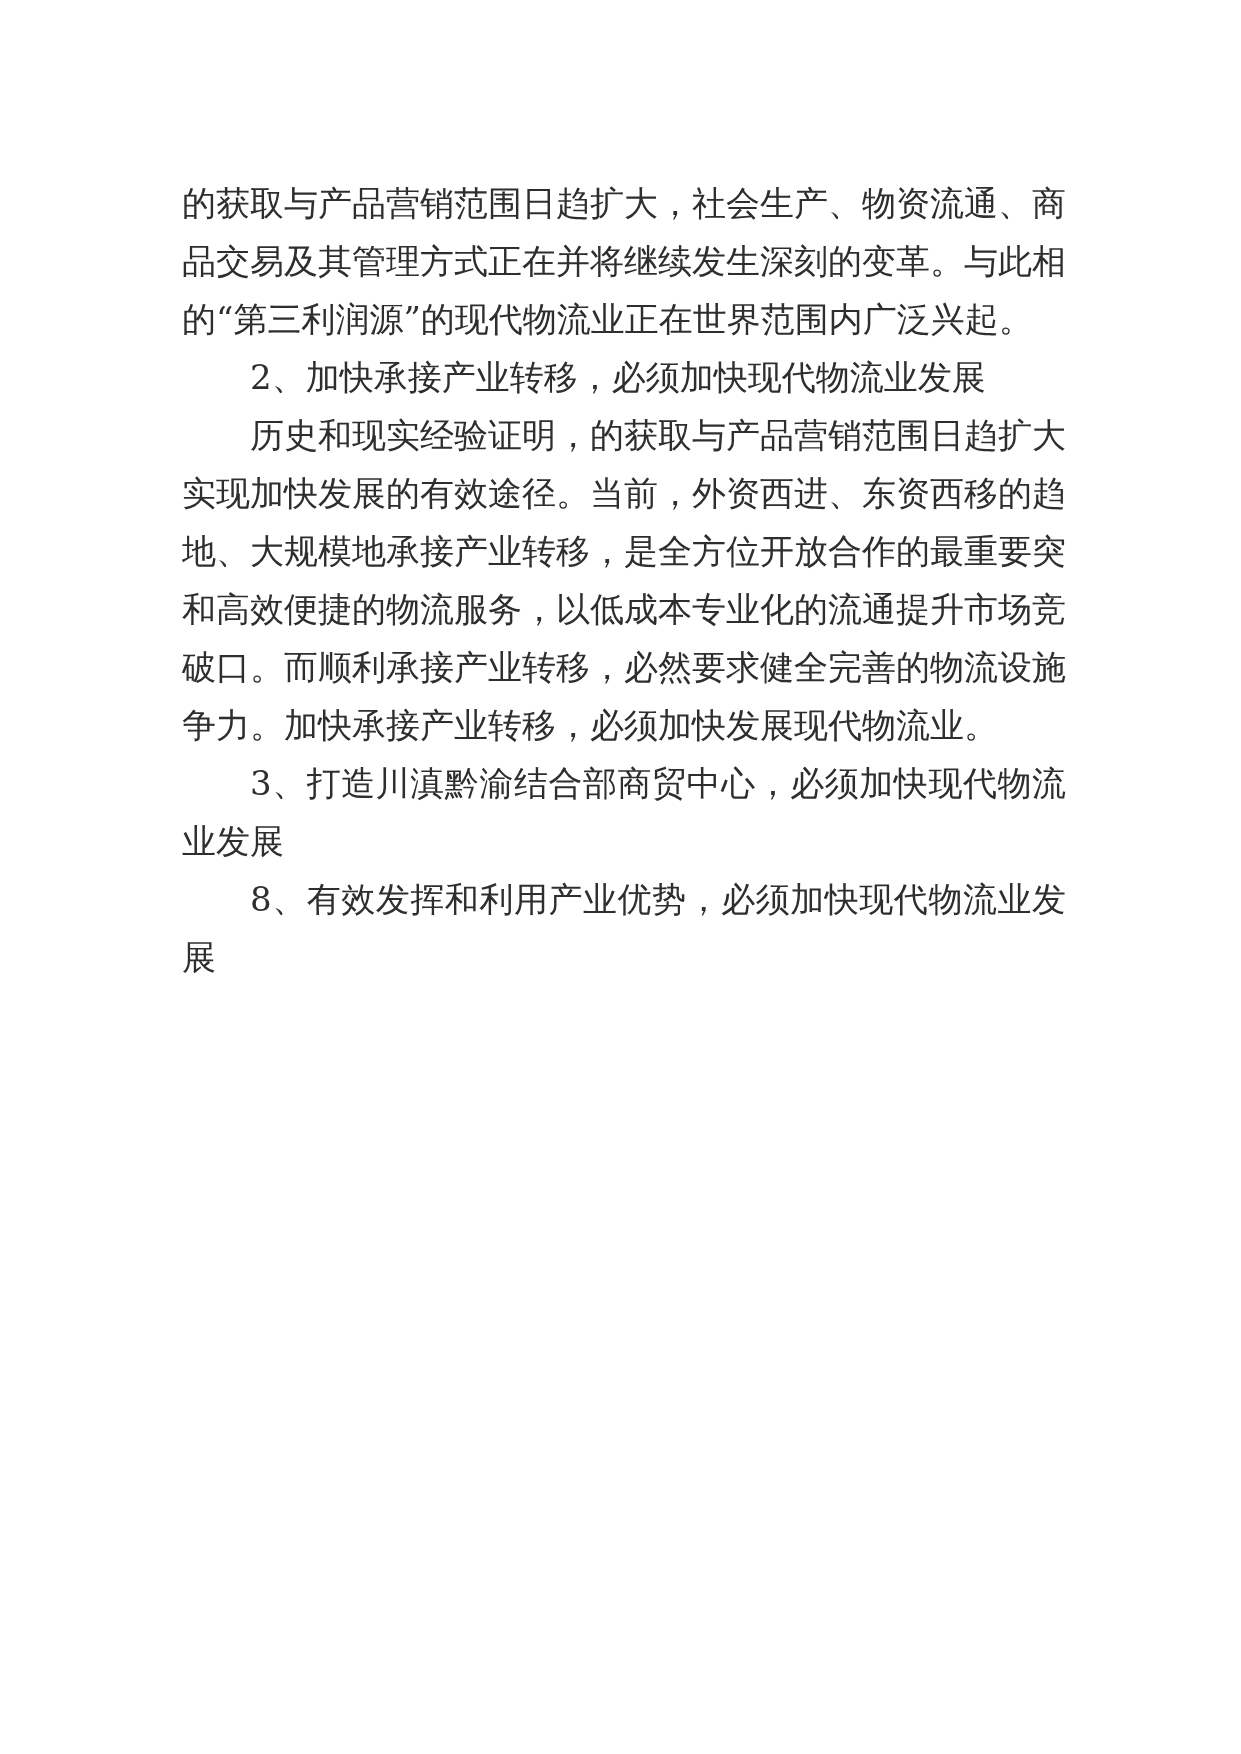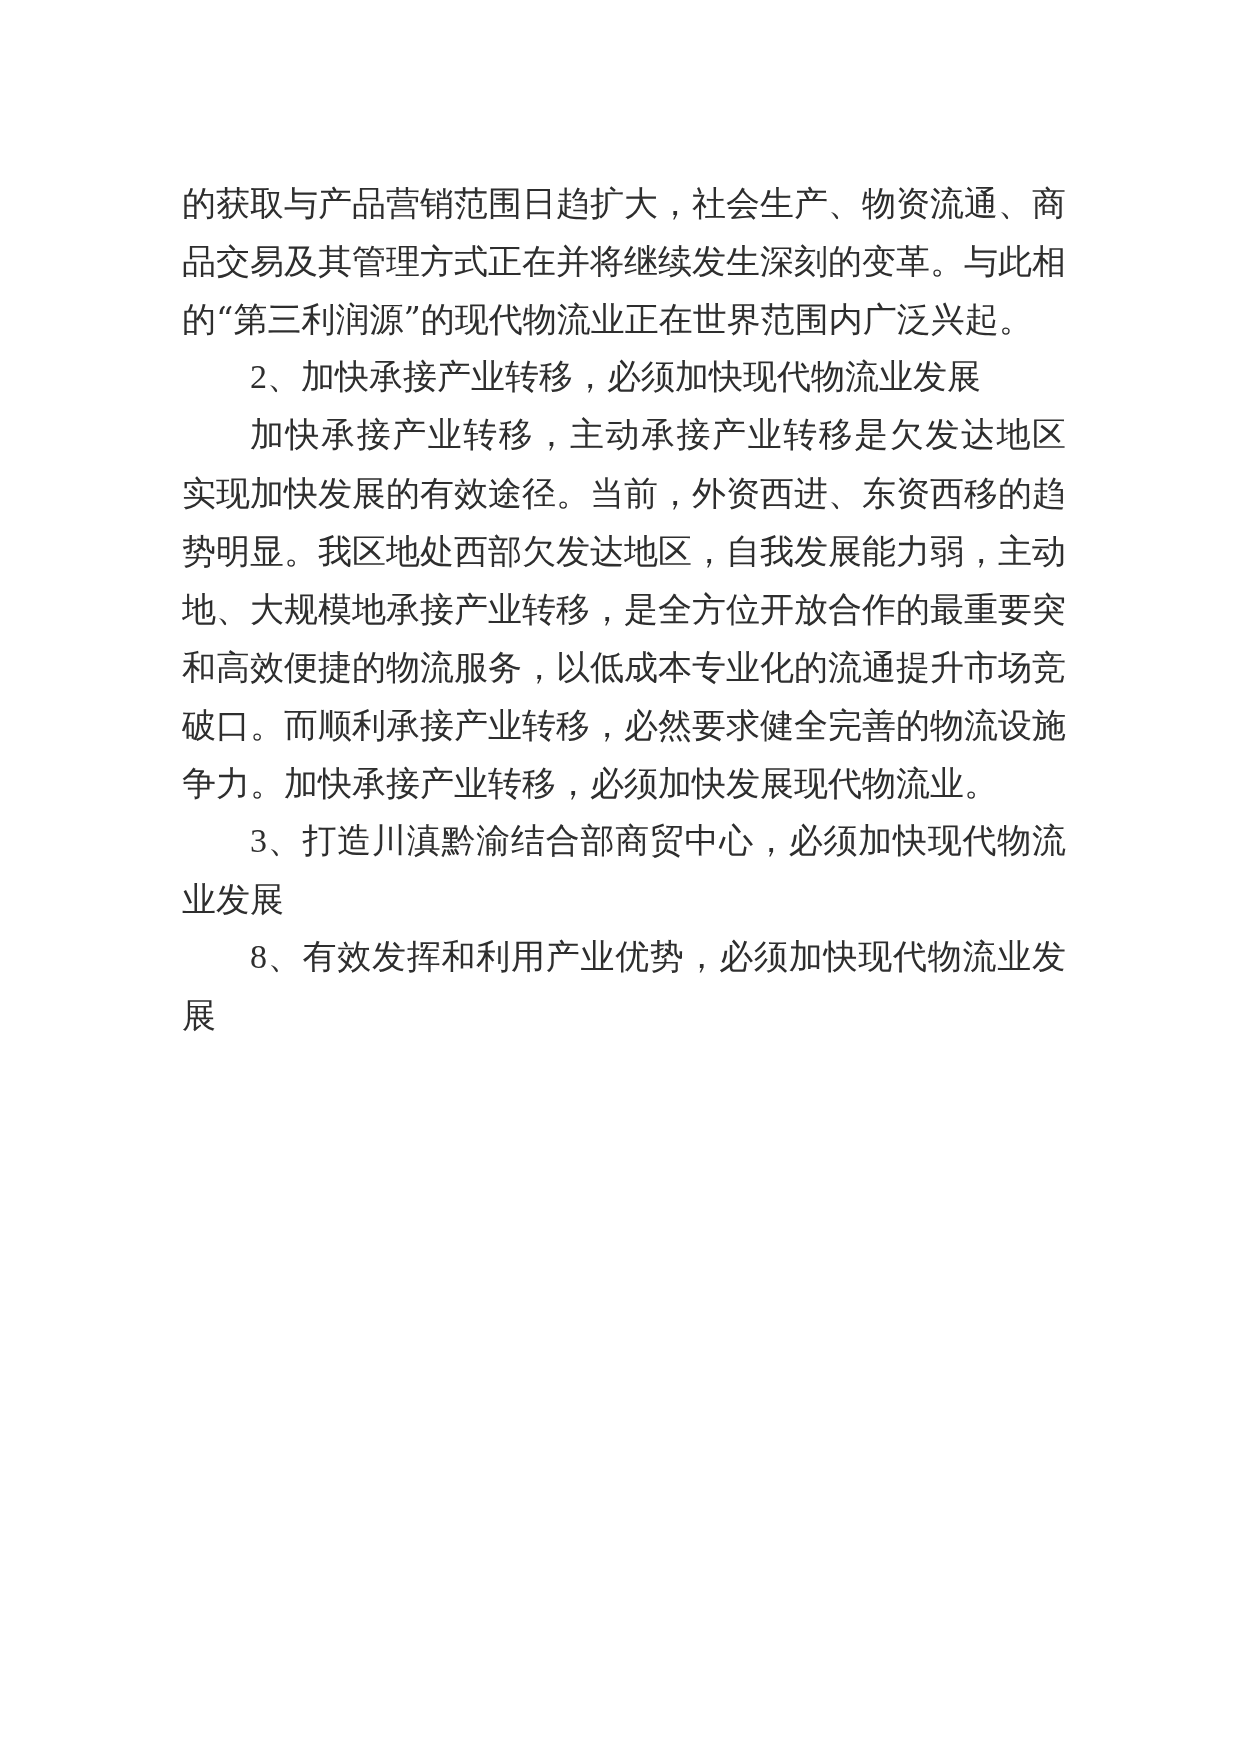--- a/index.html
+++ b/index.html
@@ -37,40 +37,38 @@
     text-justify: auto;
     overflow: visible;
     white-space: nowrap;
   }
   .line.natural {
     text-align: center;
     text-align-last: left;
   }
   .line.indent {
     text-indent: 68px;
-    font-family: Liberation Serif, serif;
   }
 </style>
 </head>
 <body>
 
 <div class="page">
   <div class="doc" style="color: rgb(46, 46, 46);">
       <div class="paragraph">
         <div class="line">的获取与产品营销范围日趋扩大，社会生产、物资流通、商</div>
         <div class="line">品交易及其管理方式正在并将继续发生深刻的变革。与此相</div>
         <div class="line natural">的“第三利润源”的现代物流业正在世界范围内广泛兴起。</div>
       </div>
       <div class="paragraph">
         <div class="line natural indent">2、加快承接产业转移，必须加快现代物流业发展</div>
       </div>
       <div class="paragraph">
-        <div class="line indent">加快承接产业转移，主动承接产业转移是欠发达地区</div>
+        <div class="line indent">历史和现实经验证明，的获取与产品营销范围日趋扩大</div>
         <div class="line">实现加快发展的有效途径。当前，外资西进、东资西移的趋</div>
-        <div class="line">势明显。我区地处西部欠发达地区，自我发展能力弱，主动</div>
         <div class="line">地、大规模地承接产业转移，是全方位开放合作的最重要突</div>
         <div class="line">和高效便捷的物流服务，以低成本专业化的流通提升市场竞</div>
         <div class="line">破口。而顺利承接产业转移，必然要求健全完善的物流设施</div>
         <div class="line natural">争力。加快承接产业转移，必须加快发展现代物流业。</div>
       </div>
       <div class="paragraph">
         <div class="line indent">3、打造川滇黔渝结合部商贸中心，必须加快现代物流</div>
         <div class="line natural">业发展</div>
       </div>
       <div class="paragraph">

